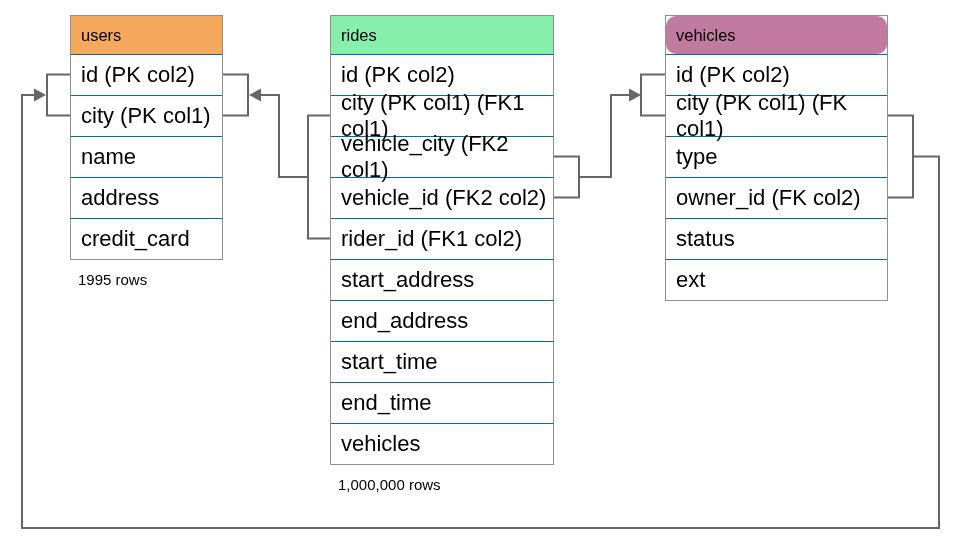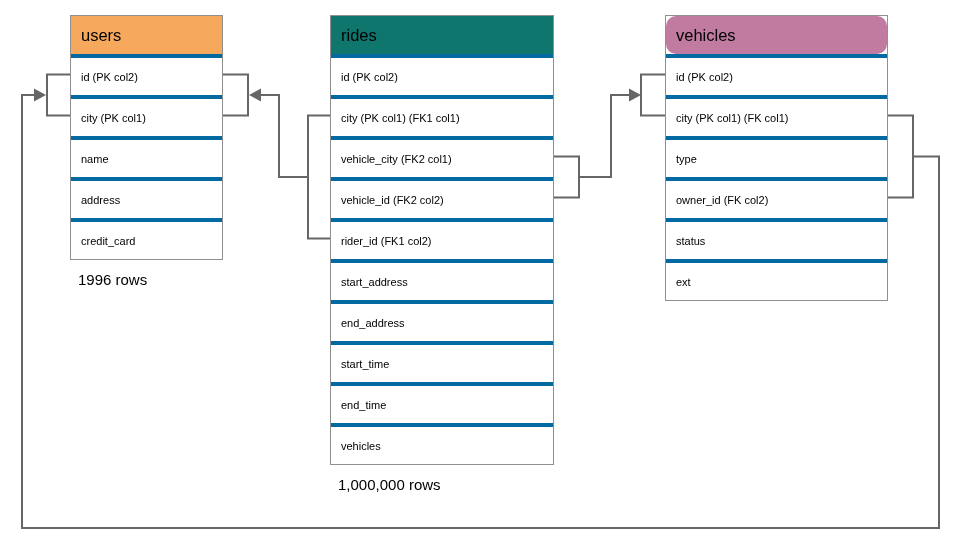--- a/index.html
+++ b/index.html
@@ -48,25 +48,25 @@
     box-sizing: border-box;
     display: flex;
     align-items: center;
     padding-left: 10px;
     font-size: 16.5px;
     color: #000000;
   }
   .row {
     height: 41px;
     box-sizing: border-box;
-    border-top: 4px solid #0369a1;
+    border-top: 1px solid #0369a1;
     display: flex;
     align-items: center;
     padding-left: 10px;
-    font-size: 11px;
+    font-size: 22px;
     color: #000000;
     background: #ffffff;
   }
   .rowcount {
     margin-top: 11px;
     padding-left: 8px;
     font-size: 15px;
     color: #000000;
   }
   .group-users    { left: 70px;  width: 153px; }
@@ -104,26 +104,26 @@
 
   <div class="table-group group-users">
     <div class="db-table">
       <div class="thead" style="background: rgb(246, 169, 93);">users</div>
       <div class="row">id (PK col2)</div>
       <div class="row">city (PK col1)</div>
       <div class="row">name</div>
       <div class="row">address</div>
       <div class="row">credit_card</div>
     </div>
-    <div class="rowcount">1996 rows</div>
+    <div class="rowcount">1995 rows</div>
   </div>
 
   <div class="table-group group-rides">
     <div class="db-table">
-      <div class="thead" style="background: #0f766e;">rides</div>
+      <div class="thead" style="background: #86efac;">rides</div>
       <div class="row">id (PK col2)</div>
       <div class="row">city (PK col1) (FK1 col1)</div>
       <div class="row">vehicle_city (FK2 col1)</div>
       <div class="row">vehicle_id (FK2 col2)</div>
       <div class="row">rider_id (FK1 col2)</div>
       <div class="row">start_address</div>
       <div class="row">end_address</div>
       <div class="row">start_time</div>
       <div class="row">end_time</div>
       <div class="row">vehicles</div>

